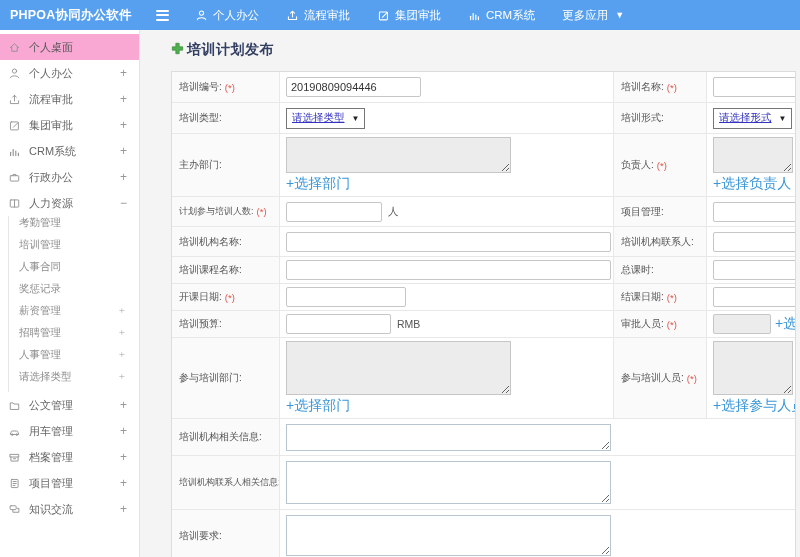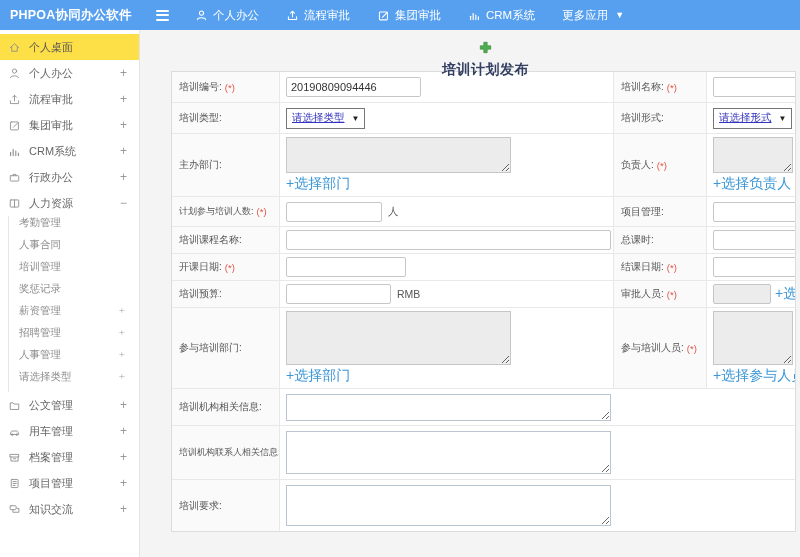--- a/index.html
+++ b/index.html
@@ -16,31 +16,31 @@
   .topnav .nav-item { display:flex; align-items:center; gap:5px; font-size:11.5px; color:#fff;
                       text-decoration:none; cursor:pointer; white-space:nowrap; }
   .icon-svg { display:block; }
   .caret { font-size:9px; margin-left:2px; }
 
   
   .sidebar { position:absolute; top:30px; left:0; bottom:0; width:140px; background:#fff;
              border-right:1px solid #e4e4e4; padding-top:4px; overflow:hidden; }
   .side-item { height:26px; display:flex; align-items:center; gap:8px; padding:0 40px 0 8px;
                font-size:11px; color:#666; cursor:pointer; white-space:nowrap; }
-  .side-item.active { background:#fde047; color:#555; }
+  .side-item.active { background:#f9a8d4; color:#555; }
   .side-item .expand { margin-left:auto; margin-right:-28px; color:#999; font-size:12px; }
   .submenu { border-left:1px solid #e6e6e6; margin-left:8px; }
   .sub-item { height:22px; display:flex; align-items:flex-start; padding:0 48px 0 10px;
               font-size:10.5px; color:#8d8d8d; cursor:pointer; white-space:nowrap;font-family:Liberation Serif, serif; }
   .sub-item .expand { margin-left:auto; margin-right:-34px; color:#a5a5a5; font-size:11px; }
 
   
   .main { position:absolute; top:30px; left:141px; right:0; bottom:0; overflow:hidden;
           padding:10px 0 0 30px; }
-  .page-title { display:flex; align-items:center; gap:3px; height:20px;flex-direction:column; }
+  .page-title { display:flex; align-items:center; gap:3px; height:20px; }
   .page-title h1 { font-size:14px; font-weight:bold; color:#333f63; letter-spacing:.5px; }
 
   
   .form-table { margin-top:11px; width:625px; background:#fff; border:1px solid #dcdcdc; }
   .frow { display:grid; grid-template-columns:108px 334px 93px 88px; border-bottom:1px solid #e8e8e8; }
   .frow.full { grid-template-columns:108px 515px; }
   .frow:last-child { border-bottom:none; }
   .cell { display:flex; align-items:center; overflow:hidden; white-space:nowrap; }
   .lbl { background:#fafafa; border-right:1px solid #e8e8e8; padding:0 2px 0 7px;
          font-size:10px; color:#555; }
@@ -202,24 +202,24 @@
         </span>
       <span>人力资源</span>
       <span class="expand">−</span>
     </div>
 
     <div class="submenu">
       <div class="sub-item">
           <span>考勤管理</span>
         </div>
       <div class="sub-item">
+          <span>培训管理</span>
+        </div>
+      <div class="sub-item">
           <span>人事合同</span>
-        </div>
-      <div class="sub-item">
-          <span>培训管理</span>
         </div>
       <div class="sub-item">
           <span>奖惩记录</span>
         </div>
       <div class="sub-item">
           <span>薪资管理</span>
           <span class="expand">+</span>
         </div>
       <div class="sub-item">
           <span>招聘管理</span>
@@ -366,20 +366,34 @@
             <span class="suffix">人</span>
           </div>
         <div class="cell lbl h29">
             <span>项目管理:</span>
           </div>
         <div class="cell fld last h29">
             <input class="inp w200" style="">
           </div>
       </div>
 
+      <div class="frow">
+        <div class="cell lbl h29">
+            <span>培训机构名称:</span>
+          </div>
+        <div class="cell fld h29">
+            <input class="inp w325" style="">
+          </div>
+        <div class="cell lbl h29">
+            <span>培训机构联系人:</span>
+          </div>
+        <div class="cell fld last h29">
+            <input class="inp w200" style="">
+          </div>
+      </div>
 
       <div class="frow">
         <div class="cell lbl h26">
             <span>培训课程名称:</span>
           </div>
         <div class="cell fld h26">
             <input class="inp w325" style="">
           </div>
         <div class="cell lbl h26">
             <span>总课时:</span>

